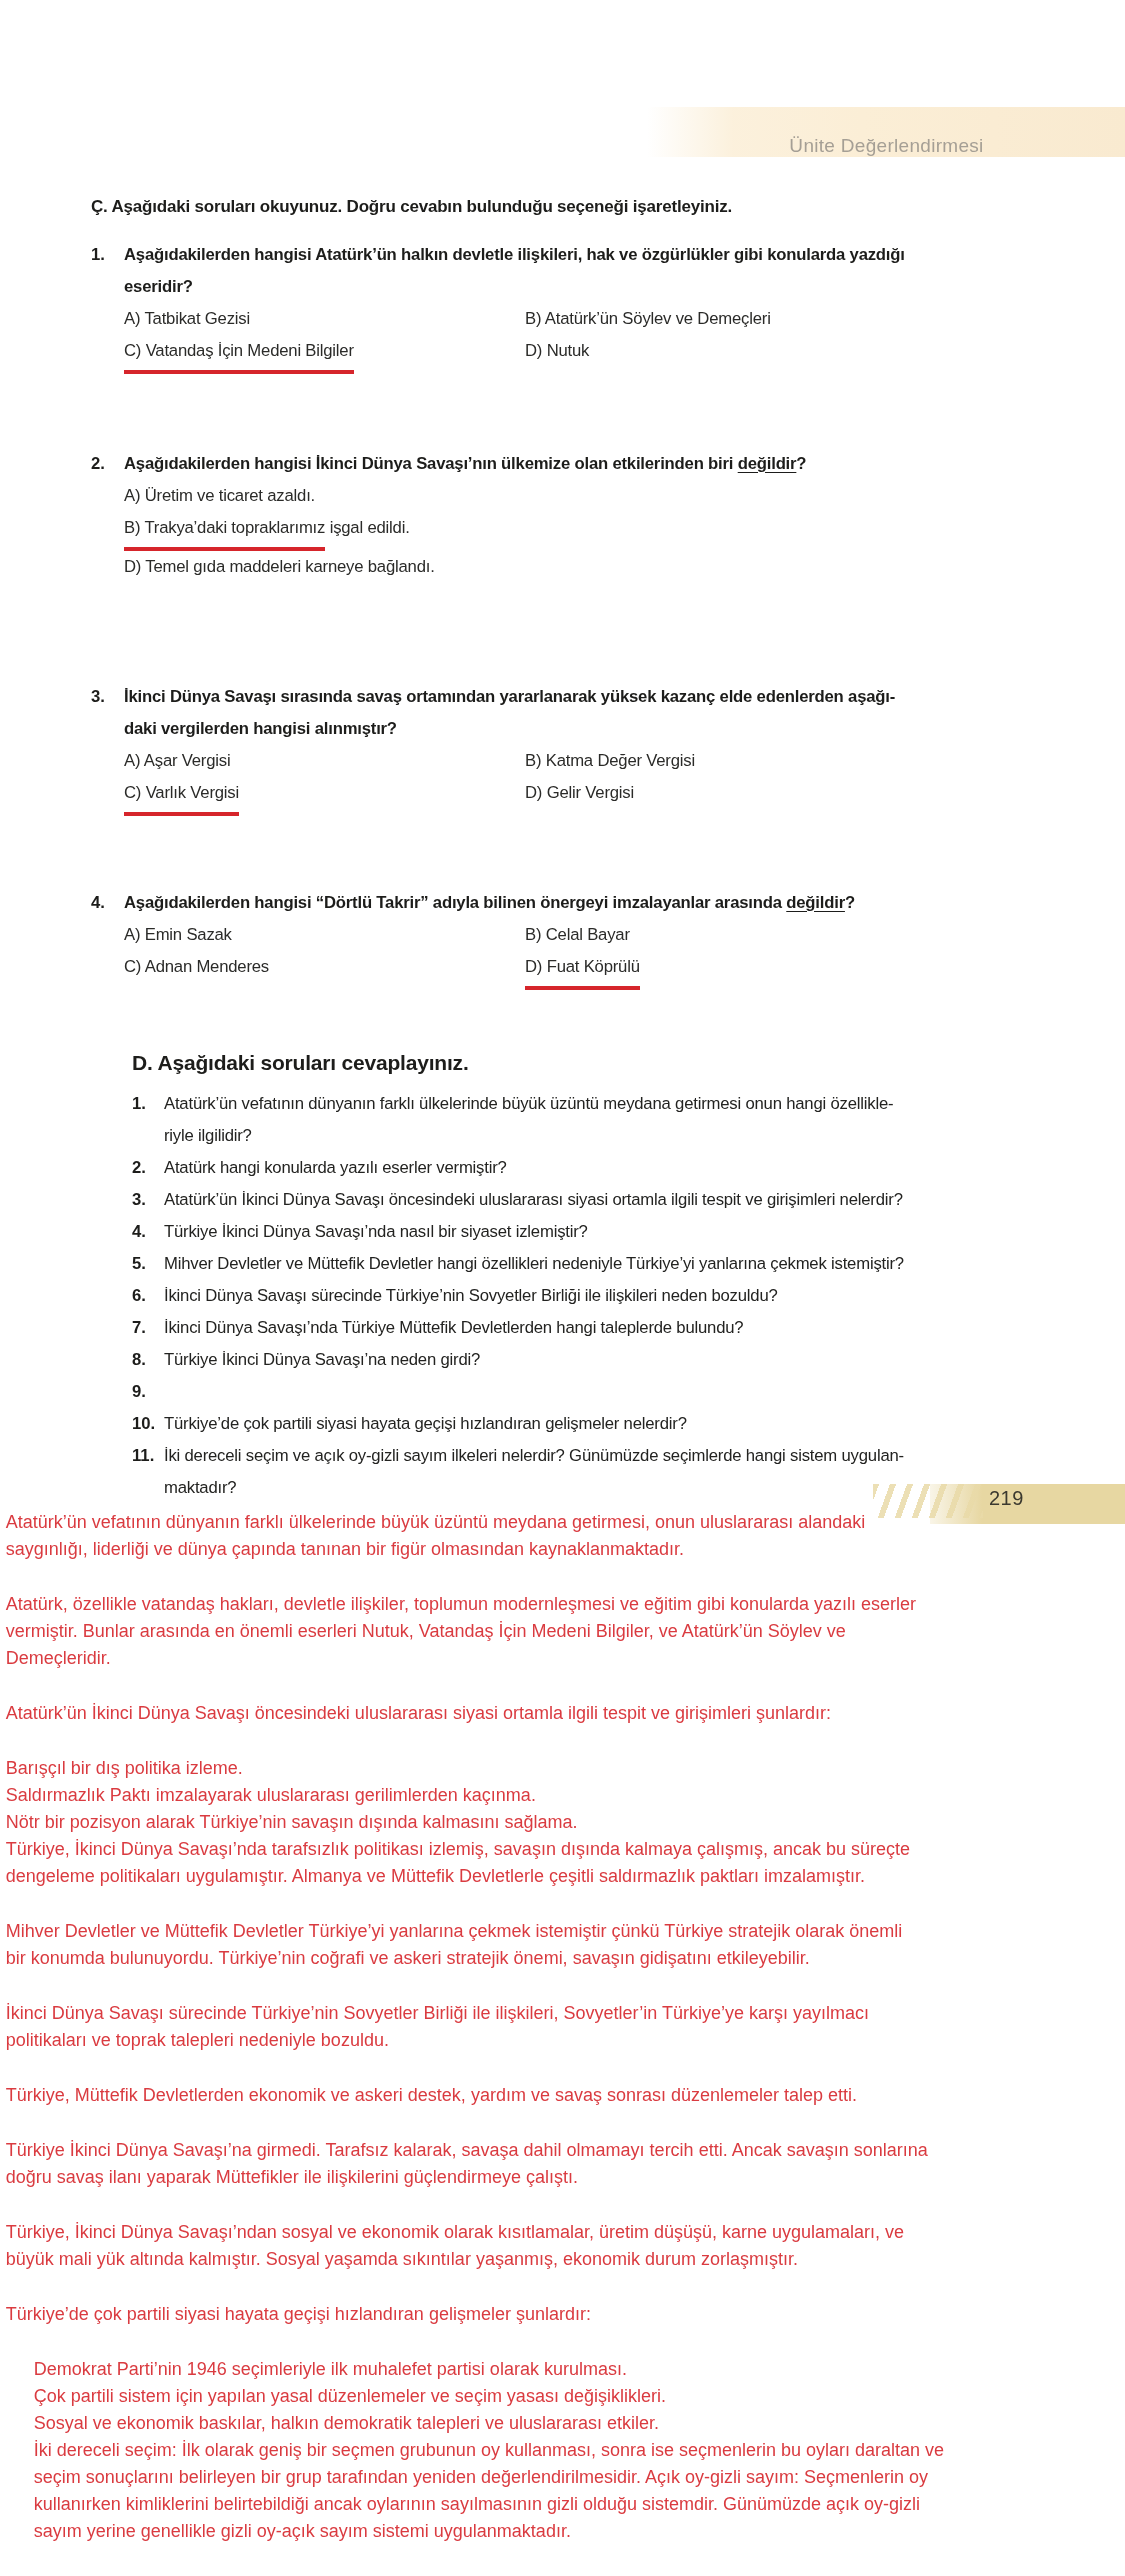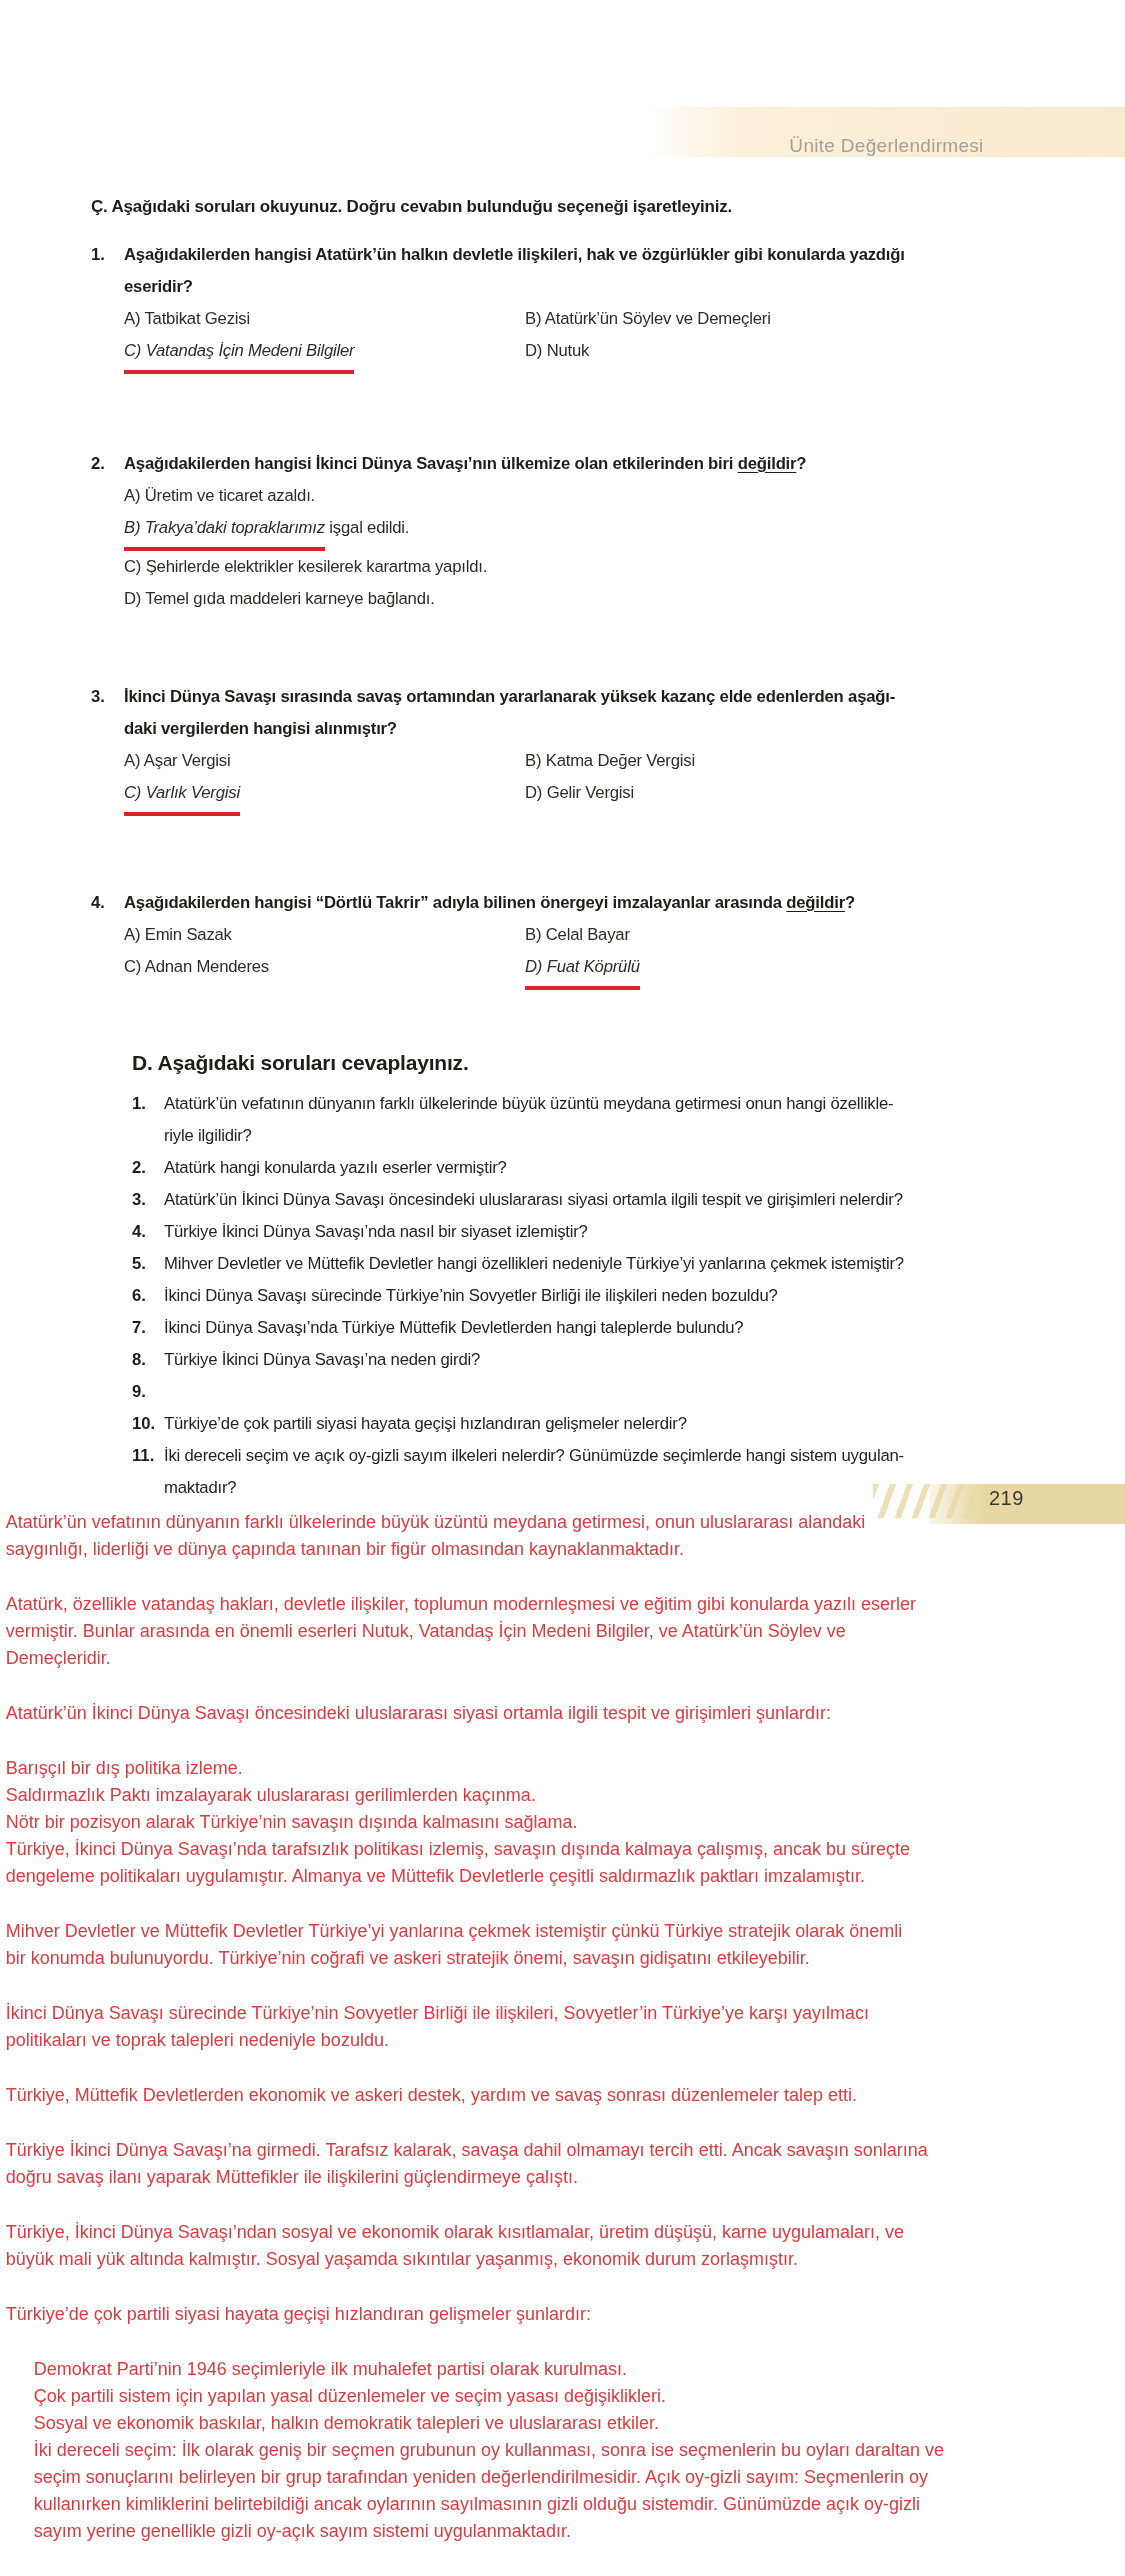--- a/index.html
+++ b/index.html
@@ -19,21 +19,21 @@
     position:absolute;left:91px;top:197px;font-size:17px;font-weight:700;
     letter-spacing:-0.2px;white-space:nowrap;
   }
   
   .q{position:absolute;left:91px;}
   .qrow{display:flex;}
   .qnum{flex:0 0 33px;width:33px;font-weight:700;font-size:16.7px;line-height:32px;}
   .qline{font-size:16.7px;line-height:32px;font-weight:700;white-space:nowrap;letter-spacing:-0.2px;}
   .opt{font-size:16.7px;line-height:32px;white-space:nowrap;letter-spacing:-0.2px;color:#2b2b29;font-weight:400;}
   .optgrid{display:grid;grid-template-columns:401px 1fr;}
-  .marked{display:inline-block;border-bottom:4.8px solid #d6252b;padding-bottom:2.9px;font-style:italic;}
+  .marked{display:inline-block;border-bottom:4.8px solid #d6252b;padding-bottom:2.9px;}
   .underword{text-decoration:underline;text-underline-offset:2.9px;}
   
   .d-heading{position:absolute;left:132px;top:1051px;font-size:21px;font-weight:700;letter-spacing:-0.2px;white-space:nowrap;}
   .d-items{position:absolute;left:132px;top:1088px;}
   .drow{display:flex;}
   .dnum{flex:0 0 32px;width:32px;font-weight:700;font-size:16.7px;line-height:32px;}
   .dline{font-size:16.7px;line-height:32px;white-space:nowrap;letter-spacing:-0.2px;color:#232321;}
   
   .page-footer{position:absolute;left:873px;top:1484px;width:253px;height:40px;}
   .page-footer .bar{
@@ -78,21 +78,20 @@
   </div>
 </div>
 
 <div class="q" style="top:448px;">
   <div class="qrow">
     <div class="qnum">2.</div>
     <div class="qbody">
       <div class="qline"><span>Aşağıdakilerden hangisi İkinci Dünya Savaşı’nın ülkemize olan etkilerinden biri </span><span class="underword">değildir</span><span>?</span></div>
       <div class="opt">A) Üretim ve ticaret azaldı.</div>
       <div class="opt"><span class="marked">B) Trakya’daki topraklarımız</span><span> işgal edildi.</span></div>
-      <div class="opt">C) Şehirlerde elektrikler kesilerek karartma yapıldı.</div>
       <div class="opt">D) Temel gıda maddeleri karneye bağlandı.</div>
     </div>
   </div>
 </div>
 
 <div class="q" style="top:681px;">
   <div class="qrow">
     <div class="qnum">3.</div>
     <div class="qbody">
       <div class="qline">İkinci Dünya Savaşı sırasında savaş ortamından yararlanarak yüksek kazanç elde edenlerden aşağı-</div>

